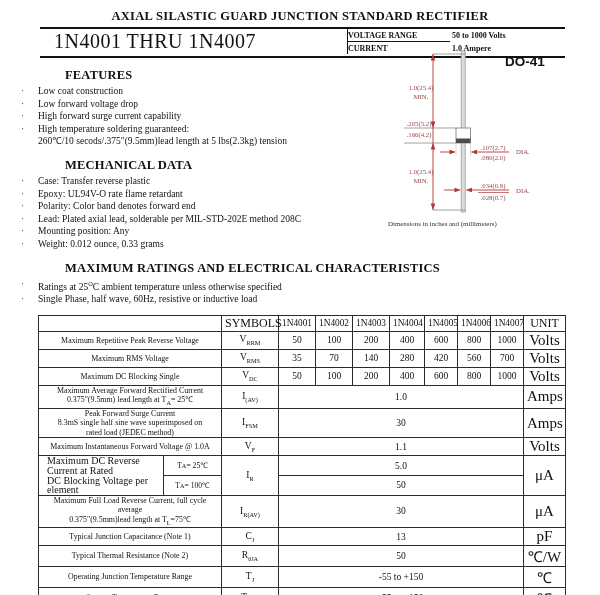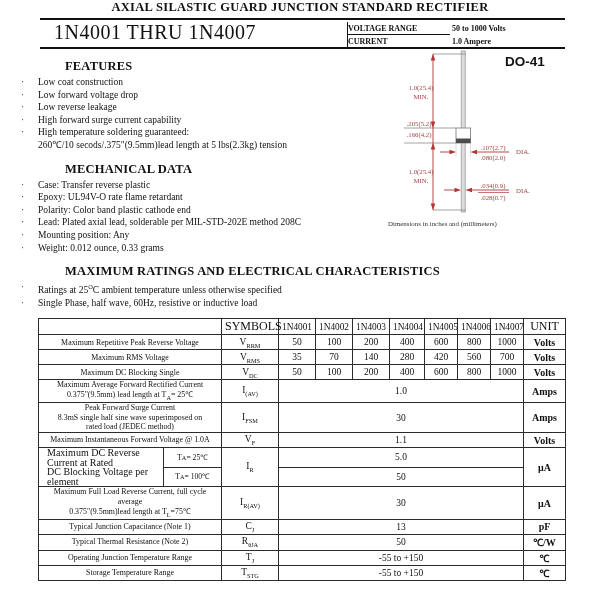--- a/index.html
+++ b/index.html
@@ -1,42 +1,42 @@
 <!DOCTYPE html>
 <html><head>
 <meta charset="utf-8">
 <style>
   html,body{margin:0;padding:0;background:#fff;}
   .page{position:relative;width:600px;height:595px;background:#fff;color:#111;
         font-family:"Liberation Serif",serif;overflow:hidden;}
   
-  .doc-title{text-align:center;font-weight:bold;font-size:12.5px;letter-spacing:.3px;}
+  .doc-title{padding-top:9px;text-align:center;font-weight:bold;font-size:12.5px;letter-spacing:.3px;}
   .rule-top{height:0;border-top:2.5px solid #111;margin:3px 35px 0 40px;}
-  .part-row{display:flex;margin:0 35px 0 40px;border-bottom:2.5px solid #111;align-items:flex-end;}
+  .part-row{display:flex;margin:0 35px 0 40px;border-bottom:2.5px solid #111;align-items:flex-start;}
   .part-number{width:293px;font-size:20px;padding:1px 0 3px 14px;letter-spacing:.5px;}
   .vr-block{flex:1;border-left:1.5px solid #111;display:grid;grid-template-columns:104px 1fr;
             font-size:8px;font-weight:bold;padding-left:0;}
   .vr-cell{padding:2px 0 1px 0;}
   .vr-underline{border-bottom:1px solid #111;margin-right:2px;}
   
   .sec-head{font-weight:bold;font-size:12.5px;margin:10px 0 2px 65px;letter-spacing:.2px;}
   .blist{list-style:none;margin:2px 0 0 0;padding:0 0 0 38px;font-size:9.5px;line-height:12.6px;width:300px;}
   .blist li{position:relative;}
   .blist li.b::before{content:"·";position:absolute;left:-17px;top:0;color:#333;}
   
   table.rt{border-collapse:collapse;table-layout:fixed;width:527px;margin:9px 0 0 38px;
            font-size:9.5px;}
   table.rt td{border:1px solid #2b2b2b;padding:0 3px;text-align:center;vertical-align:middle;height:14px;}
   table.rt{border:1.5px solid #111;}
   td.lbl{text-align:left;font-size:7.9px;padding-left:8px;line-height:9.6px;}
   td.th{font-size:12px;}
   td.th-part{font-size:9.3px;}
   td.sym{font-size:9.5px;}
   td.sym sub,.subsc{font-size:6.3px;}
-  td.unit{font-size:10px;font-weight:bold;}
+  td.unit{font-size:15px;}
   .ir-wrap{display:flex;align-items:stretch;height:100%;}
   .ir-label{flex:1;display:flex;flex-direction:column;justify-content:center;padding-left:8px;
             font-size:10px;line-height:9.6px;text-align:left;}
   .ir-conds{width:57px;border-left:1px solid #2b2b2b;display:flex;flex-direction:column;}
   .ir-cond{flex:1;display:flex;align-items:center;justify-content:center;font-size:7.6px;}
   .ir-cond + .ir-cond{border-top:1px solid #2b2b2b;}
   
   .pkg{position:absolute;left:378px;top:46px;width:220px;height:192px;}
 </style>
 </head>
@@ -53,31 +53,30 @@
       <div class="vr-cell">50 to 1000 Volts</div>
       <div class="vr-cell">CURRENT</div>
       <div class="vr-cell">1.0 Ampere</div>
     </div>
   </div>
 
   <div class="sec-head">FEATURES</div>
   <ul class="blist">
     <li class="b">Low coat construction</li>
     <li class="b">Low forward voltage drop</li>
-    <li class="b">Low reverse leakage</li>
     <li class="b">High forward surge current capability</li>
     <li class="b">High temperature soldering guaranteed:</li>
     <li>260℃/10 secods/.375"(9.5mm)lead length at 5 lbs(2.3kg) tension</li>
   </ul>
 
   <div class="sec-head">MECHANICAL DATA</div>
   <ul class="blist">
     <li class="b">Case: Transfer reverse plastic</li>
     <li class="b">Epoxy: UL94V-O rate flame retardant</li>
-    <li class="b">Polarity: Color band plastic cathode end</li>
+    <li class="b">Polarity: Color band denotes forward end</li>
     <li class="b">Lead: Plated axial lead, solderable per MIL-STD-202E method 208C</li>
     <li class="b">Mounting position: Any</li>
     <li class="b">Weight:  0.012 ounce, 0.33 grams</li>
   </ul>
 
   <div class="sec-head">MAXIMUM RATINGS AND ELECTRICAL CHARACTERISTICS</div>
   <ul class="blist" style="width:380px">
     <li class="b"><span>Ratings at 25</span><sup class="subsc">O</sup><span>C ambient temperature unless otherwise specified</span></li>
     <li class="b">Single Phase, half wave, 60Hz, resistive or inductive load</li>
   </ul>

